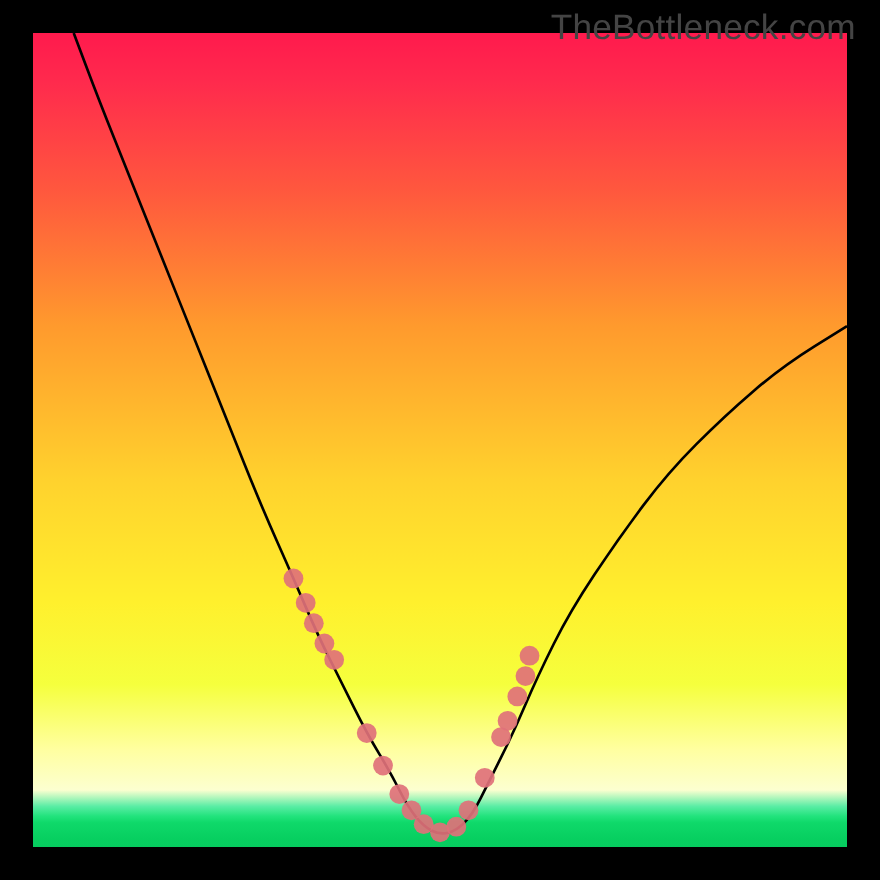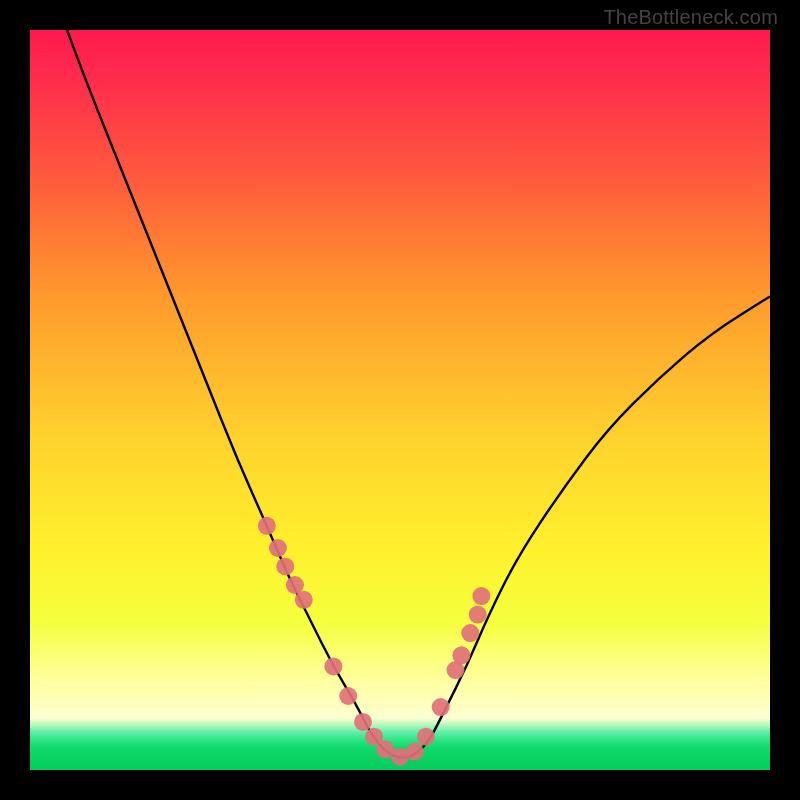--- a/index.html
+++ b/index.html
@@ -43,21 +43,21 @@
       #0bd465 98%,
       #07cf60 99%,
       #06cd5f 100%
     );
   }
   .attribution {
     position: absolute;
     top: 6px;
     right: 22px;
     color: #444;
-    font-size: 20px;
+    font-size: 32px;
     font-weight: 500;
     letter-spacing: 0.2px;
     font-family: Arial, Helvetica, sans-serif;
     user-select: none;
   }
   svg.curve {
     position: absolute;
     left: 0;
     top: 0;
     width: 740px;

